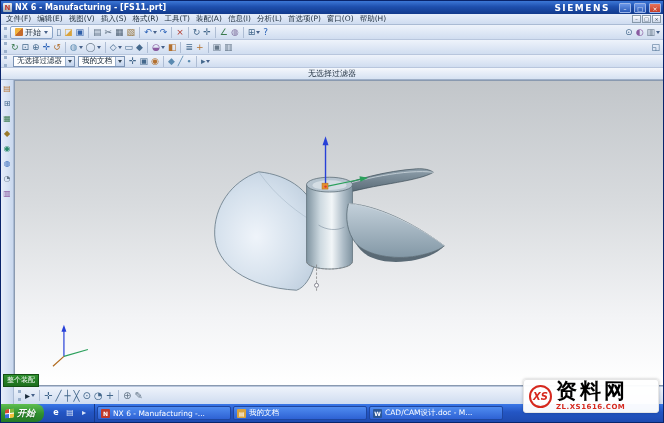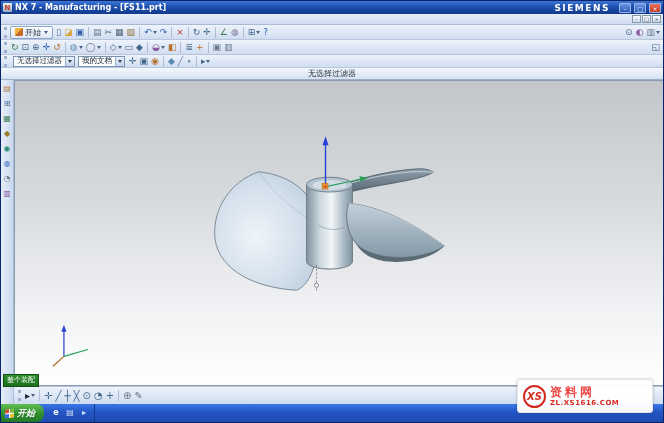--- a/index.html
+++ b/index.html
@@ -93,44 +93,59 @@
   .ql .tbtn{height:12px;width:12px;padding:0}
   .ql .tbtn .glyph{font-size:8px;font-weight:bold}
   .tasks{display:flex;align-items:center;gap:2px;padding:2px 0}
   .task{display:flex;align-items:center;gap:3px;width:134px;height:14px;padding:0 3px;
         background:linear-gradient(#4f8cf0,#2e62d4);border:1px solid #1e46a0;border-radius:2px;
         color:#fff;font-size:7.5px;white-space:nowrap;overflow:hidden}
   .task .tico{width:9px;height:9px;flex:0 0 9px;display:flex;align-items:center;justify-content:center;
               font-size:6px;font-weight:bold;border-radius:1px}
 
   
-  .watermark{position:absolute;right:10px;top:378px;width:136px;height:34px;z-index:60;
+  .watermark{position:absolute;right:4px;top:378px;width:136px;height:34px;z-index:60;
              background:rgba(255,255,255,.96);border:1px solid #e6e6e6;border-radius:3px;
              display:flex;align-items:center;gap:4px;padding:2px 5px;box-shadow:0 0 3px rgba(0,0,0,.25)}
   .wm-circle{width:23px;height:23px;border:2px solid #d6281e;border-radius:50%;color:#d6281e;flex:0 0 23px;
              font-weight:bold;font-style:italic;font-size:10px;display:flex;align-items:center;justify-content:center}
   .wm-col{display:flex;flex-direction:column;align-items:flex-start;line-height:1}
-  .wm-name{color:#ef4444;font-size:12px;font-weight:bold;letter-spacing:3px}
+  .wm-name{color:#000000;font-size:21px;font-weight:bold;letter-spacing:3px}
   .wm-url{color:#d6281e;font-size:7px;font-weight:bold;letter-spacing:.5px;margin-top:2px}
 </style>
 </head>
 <body>
 
 <div id="app">
 
   <div class="titlebar">
     <span class="app-ico">N</span>
-    <span class="title">NX 7 - Manufacturing - [FS11.prt]</span>
+    <span class="title">NX 6 - Manufacturing - [FS11.prt]</span>
     <span class="brand">SIEMENS</span>
     <span class="winbtn">–</span>
     <span class="winbtn">□</span>
     <span class="winbtn close">×</span>
   </div>
 
   <div class="menubar">
+    <div class="menu-items">
+
+    <span class="menu-item">文件(F)</span>
+        <span class="menu-item">编辑(E)</span>
+        <span class="menu-item">视图(V)</span>
+        <span class="menu-item">插入(S)</span>
+        <span class="menu-item">格式(R)</span>
+        <span class="menu-item">工具(T)</span>
+        <span class="menu-item">装配(A)</span>
+        <span class="menu-item">信息(I)</span>
+        <span class="menu-item">分析(L)</span>
+        <span class="menu-item">首选项(P)</span>
+        <span class="menu-item">窗口(O)</span>
+        <span class="menu-item">帮助(H)</span>
+      </div>
     <div class="doc-controls">
       <span class="docbtn">–</span>
       <span class="docbtn">□</span>
       <span class="docbtn">×</span>
     </div>
   </div>
 
   <div class="toolbar">
     <span class="grip"></span>
     <span class="start-btn">
@@ -559,20 +574,37 @@
         </span>
 
         <span class="tbtn">
           <span class="glyph" style="color: rgb(220, 230, 248);">▤</span>
         </span>
 
         <span class="tbtn">
           <span class="glyph" style="color: rgb(220, 230, 248);">▸</span>
         </span>
       </div>
+    <div class="tasks">
+
+        <span class="task">
+          <span class="tico" style="color: rgb(255, 255, 255); background: rgb(192, 57, 43);">N</span>
+          <span>NX 6 - Manufacturing -...</span>
+        </span>
+
+        <span class="task">
+          <span class="tico" style="color: rgb(255, 255, 255); background: rgb(217, 163, 60);">▤</span>
+          <span>我的文档</span>
+        </span>
+
+        <span class="task">
+          <span class="tico" style="color: rgb(255, 255, 255); background: rgb(43, 87, 151);">W</span>
+          <span>CAD/CAM设计.doc - M...</span>
+        </span>
+      </div>
   </div>
 
   <div class="watermark">
     <span class="wm-circle">XS</span>
     <span class="wm-col">
       <span class="wm-name">资料网</span>
       <span class="wm-url">ZL.XS1616.COM</span>
     </span>
   </div>
 

